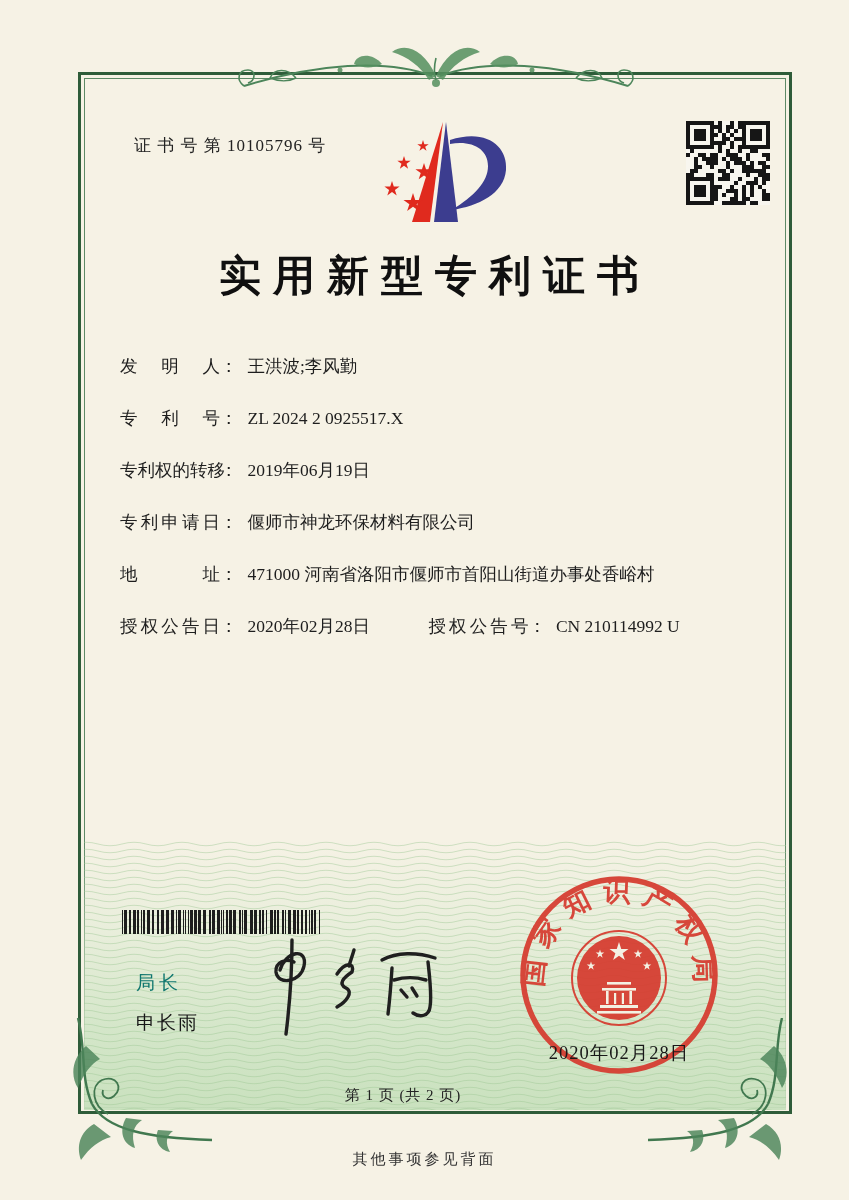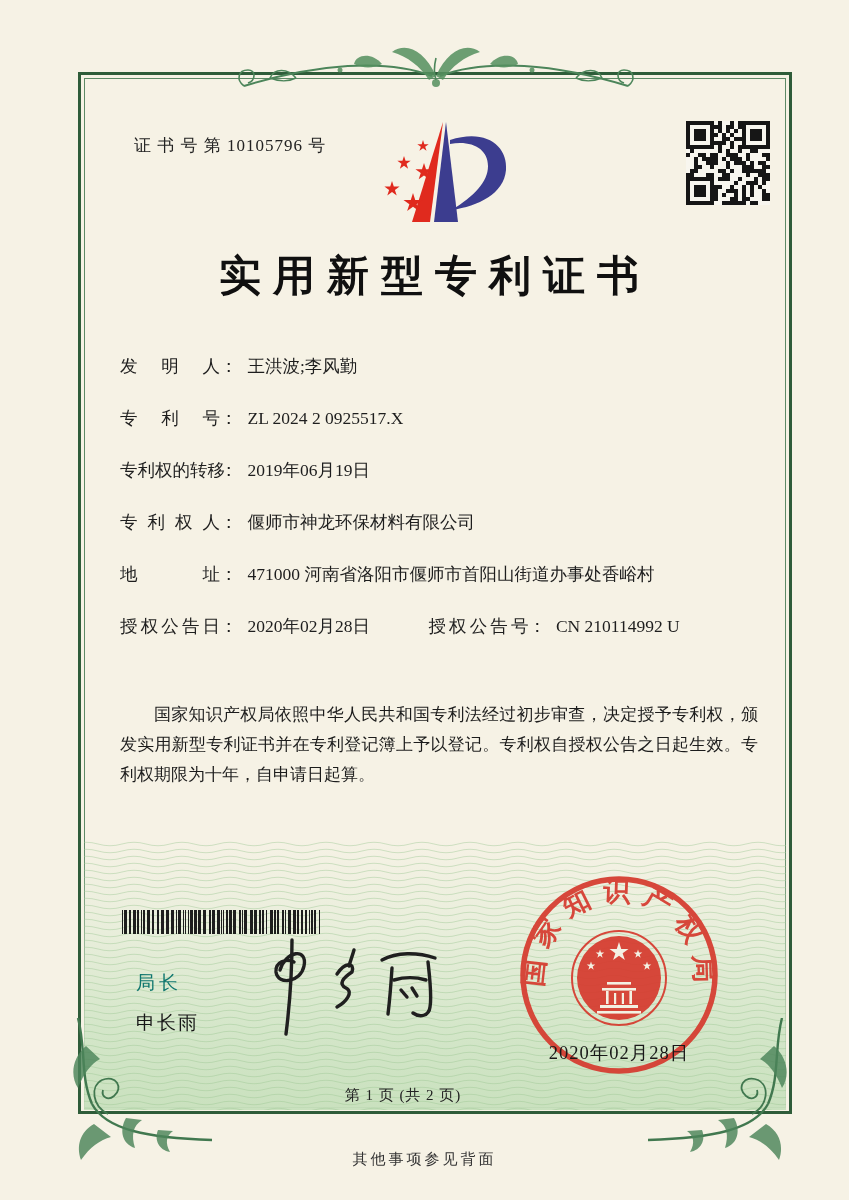--- a/index.html
+++ b/index.html
@@ -644,33 +644,32 @@
   <div class="frow">
     <span class="flabel">发明人</span><span class="fcolon">：</span><span class="fval">王洪波;李风勤</span>
   </div>
   <div class="frow">
     <span class="flabel">专利号</span><span class="fcolon">：</span><span class="fval">ZL 2024 2 0925517.X</span>
   </div>
   <div class="frow">
     <span class="flabel">专利权的转移</span><span class="fcolon">：</span><span class="fval">2019年06月19日</span>
   </div>
   <div class="frow">
-    <span class="flabel">专利权人</span><span class="fcolon">：</span><span class="fval">偃师市神龙环保材料有限公司</span>
+    <span class="flabel">专利申请日</span><span class="fcolon">：</span><span class="fval">偃师市神龙环保材料有限公司</span>
   </div>
   <div class="frow">
     <span class="flabel">地址</span><span class="fcolon">：</span><span class="fval">471000 河南省洛阳市偃师市首阳山街道办事处香峪村</span>
   </div>
   <div class="frow">
     <span><span class="flabel">授权公告日</span><span class="fcolon">：</span><span class="fval">2020年02月28日</span></span>
     <span class="fgroup2"><span class="flabel">授权公告号</span><span class="fcolon">：</span><span class="fval">CN 210114992 U</span></span>
   </div>
 </div>
 
 <div class="body-text">
-  <p>国家知识产权局依照中华人民共和国专利法经过初步审查，决定授予专利权，颁发实用新型专利证书并在专利登记簿上予以登记。专利权自授权公告之日起生效。专利权期限为十年，自申请日起算。</p>
 </div>
 
 <div class="barcode" id="barcode">
     <div style="width: 1px; margin-right: 1px;"></div>
     <div style="width: 3px; margin-right: 2px;"></div>
     <div style="width: 2px; margin-right: 2px;"></div>
     <div style="width: 3px; margin-right: 1px;"></div>
     <div style="width: 2px; margin-right: 2px;"></div>
     <div style="width: 1px; margin-right: 1px;"></div>
     <div style="width: 2px; margin-right: 2px;"></div>

